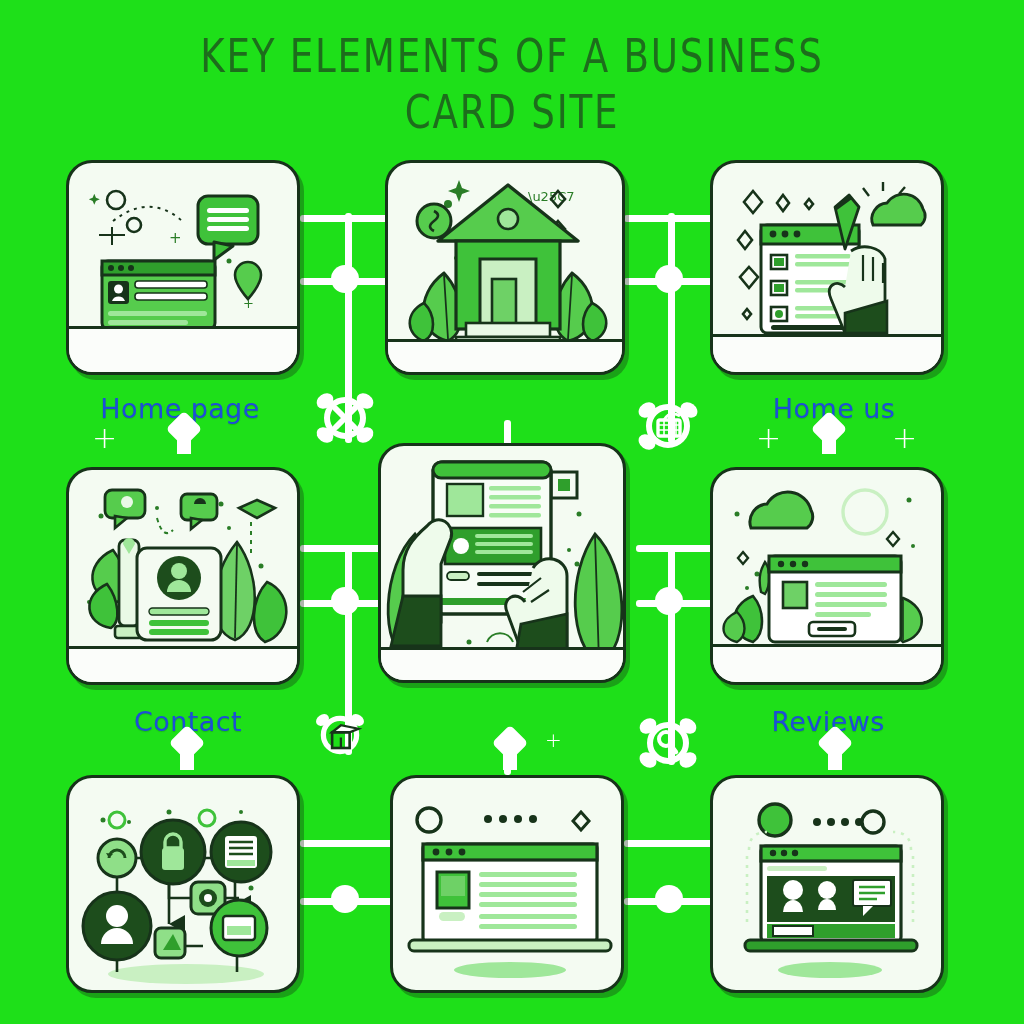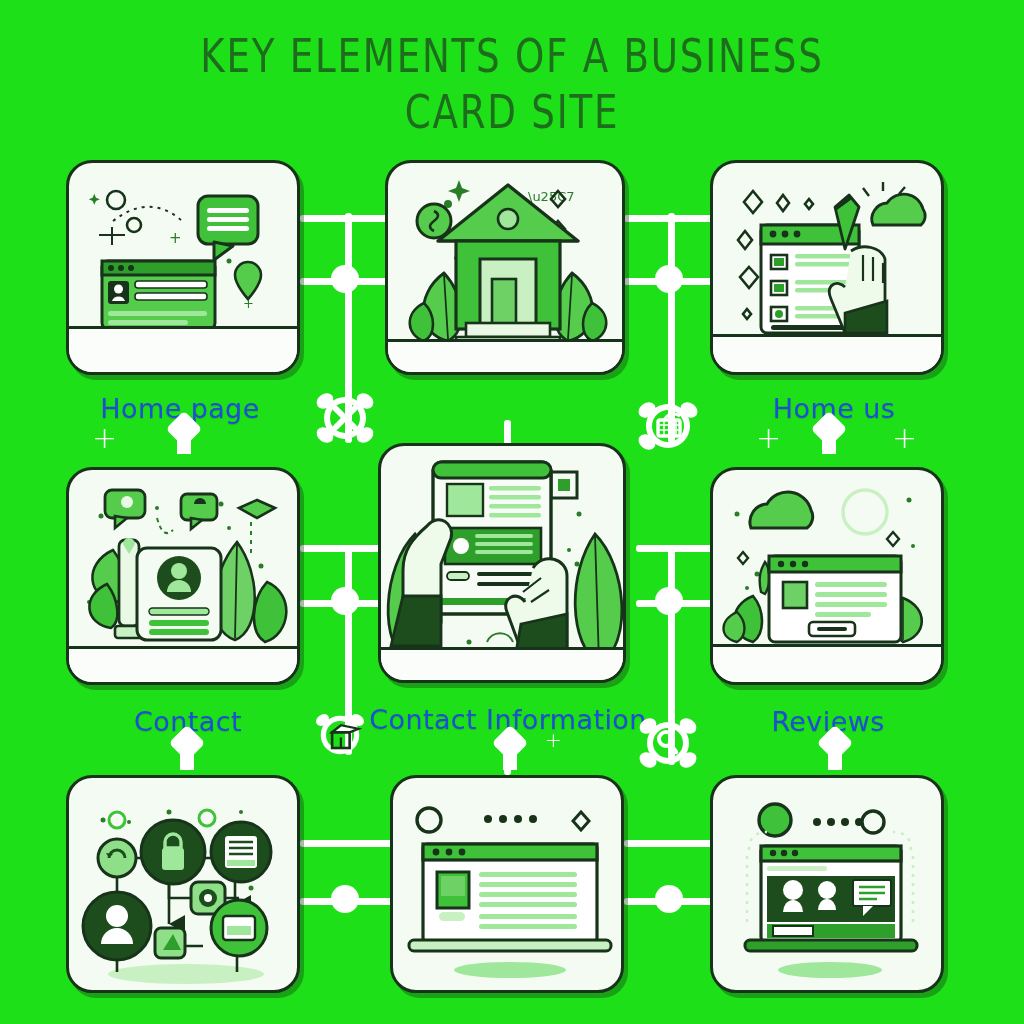--- a/index.html
+++ b/index.html
@@ -485,21 +485,20 @@
             <rect x="102" y="142" width="56" height="5" rx="2.5"></rect>
           </g>
           <rect x="96" y="152" width="46" height="14" rx="4" fill="#ffffff" stroke="#17331a" stroke-width="2.6"></rect>
           <rect x="104" y="157" width="30" height="4" rx="2" fill="#17331a"></rect>
         </g>
       </svg>
     </div>
   </div>
 
   <div class="label" style="left:188px; top:706px;">Contact</div>
-  <div class="label" style="left:508px; top:704px;">Contact Information</div>
   <div class="label" style="left:828px; top:706px;">Reviews</div>
 
   <div class="plus" style="left:545px; top:725px; font-size:20px;">+</div>
   <div class="pin" style="left:180px; top:746px; height:24px;"></div>
   <div class="pin" style="left:503px; top:746px; height:24px;"></div>
   <div class="pin" style="left:828px; top:746px; height:24px;"></div>
 
   <div class="badge" style="left:312px; top:706px; width:56px; height:56px;">
     <svg viewBox="0 0 64 64" width="56" height="56">
       <g fill="#ffffff">

